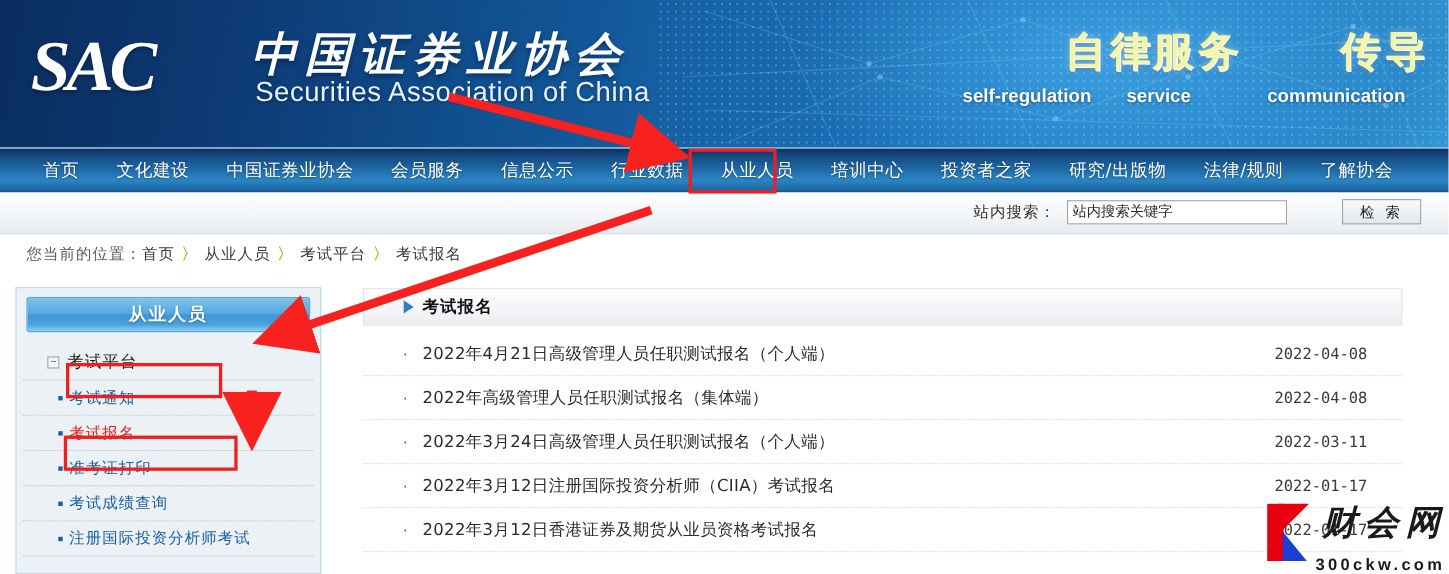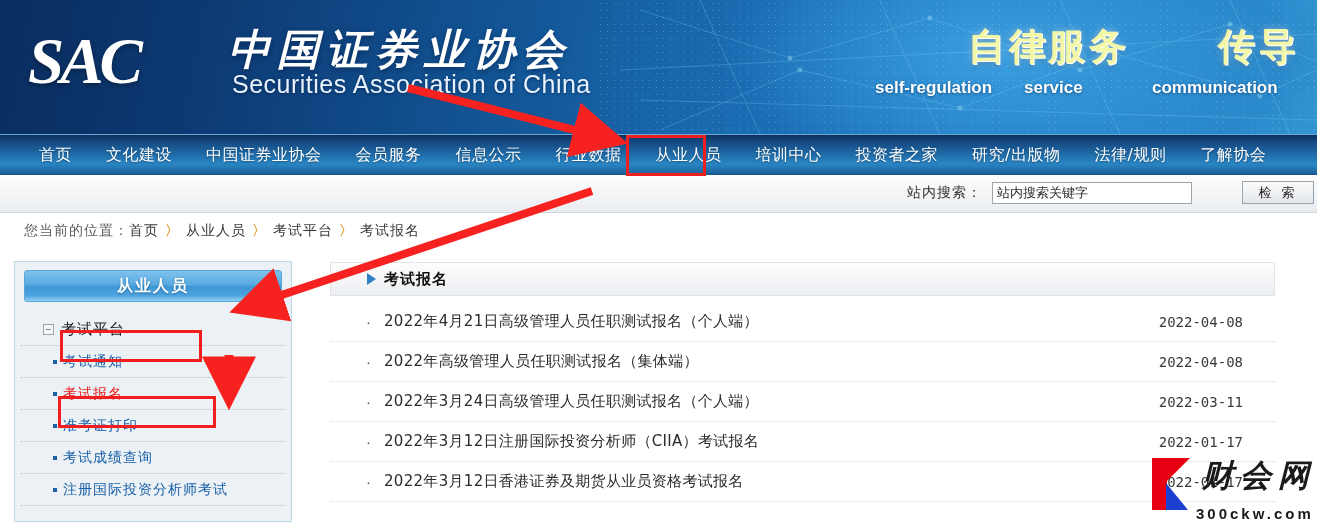--- a/index.html
+++ b/index.html
@@ -75,21 +75,21 @@
     font-family: "DejaVu Sans","Liberation Sans",sans-serif;
     padding: 0 17px; white-space: nowrap; text-shadow: 0 1px 2px rgba(0,0,0,.35);
   }
 
   
   .searchbar {
     position: absolute; left: 0; top: 175px; width: 1317px; height: 38px;
     background: linear-gradient(180deg,#fdfdfd 0%, #f2f4f6 60%, #e9ecef 100%);
     border-bottom: 1px solid #cfd6dd;
   }
-  .search-wrap { position: absolute; right: 3px; top: 6px; display: flex; align-items: center; }
+  .search-wrap { position: absolute; right: 25px; top: 6px; display: flex; align-items: center; }
   .search-label {
     font-size: 14px; color: #333; margin-right: 10px; letter-spacing: 1px;
     font-family: "DejaVu Sans","Liberation Sans",sans-serif;
   }
   .search-input {
     width: 200px; height: 22px; border: 1px solid #9aa5ae; background: #fff;
     font-size: 13px; color: #222; padding: 0 4px; outline: none;
     font-family: "DejaVu Sans","Liberation Sans",sans-serif;
   }
   .search-input::placeholder { color: #2b2b2b; }

